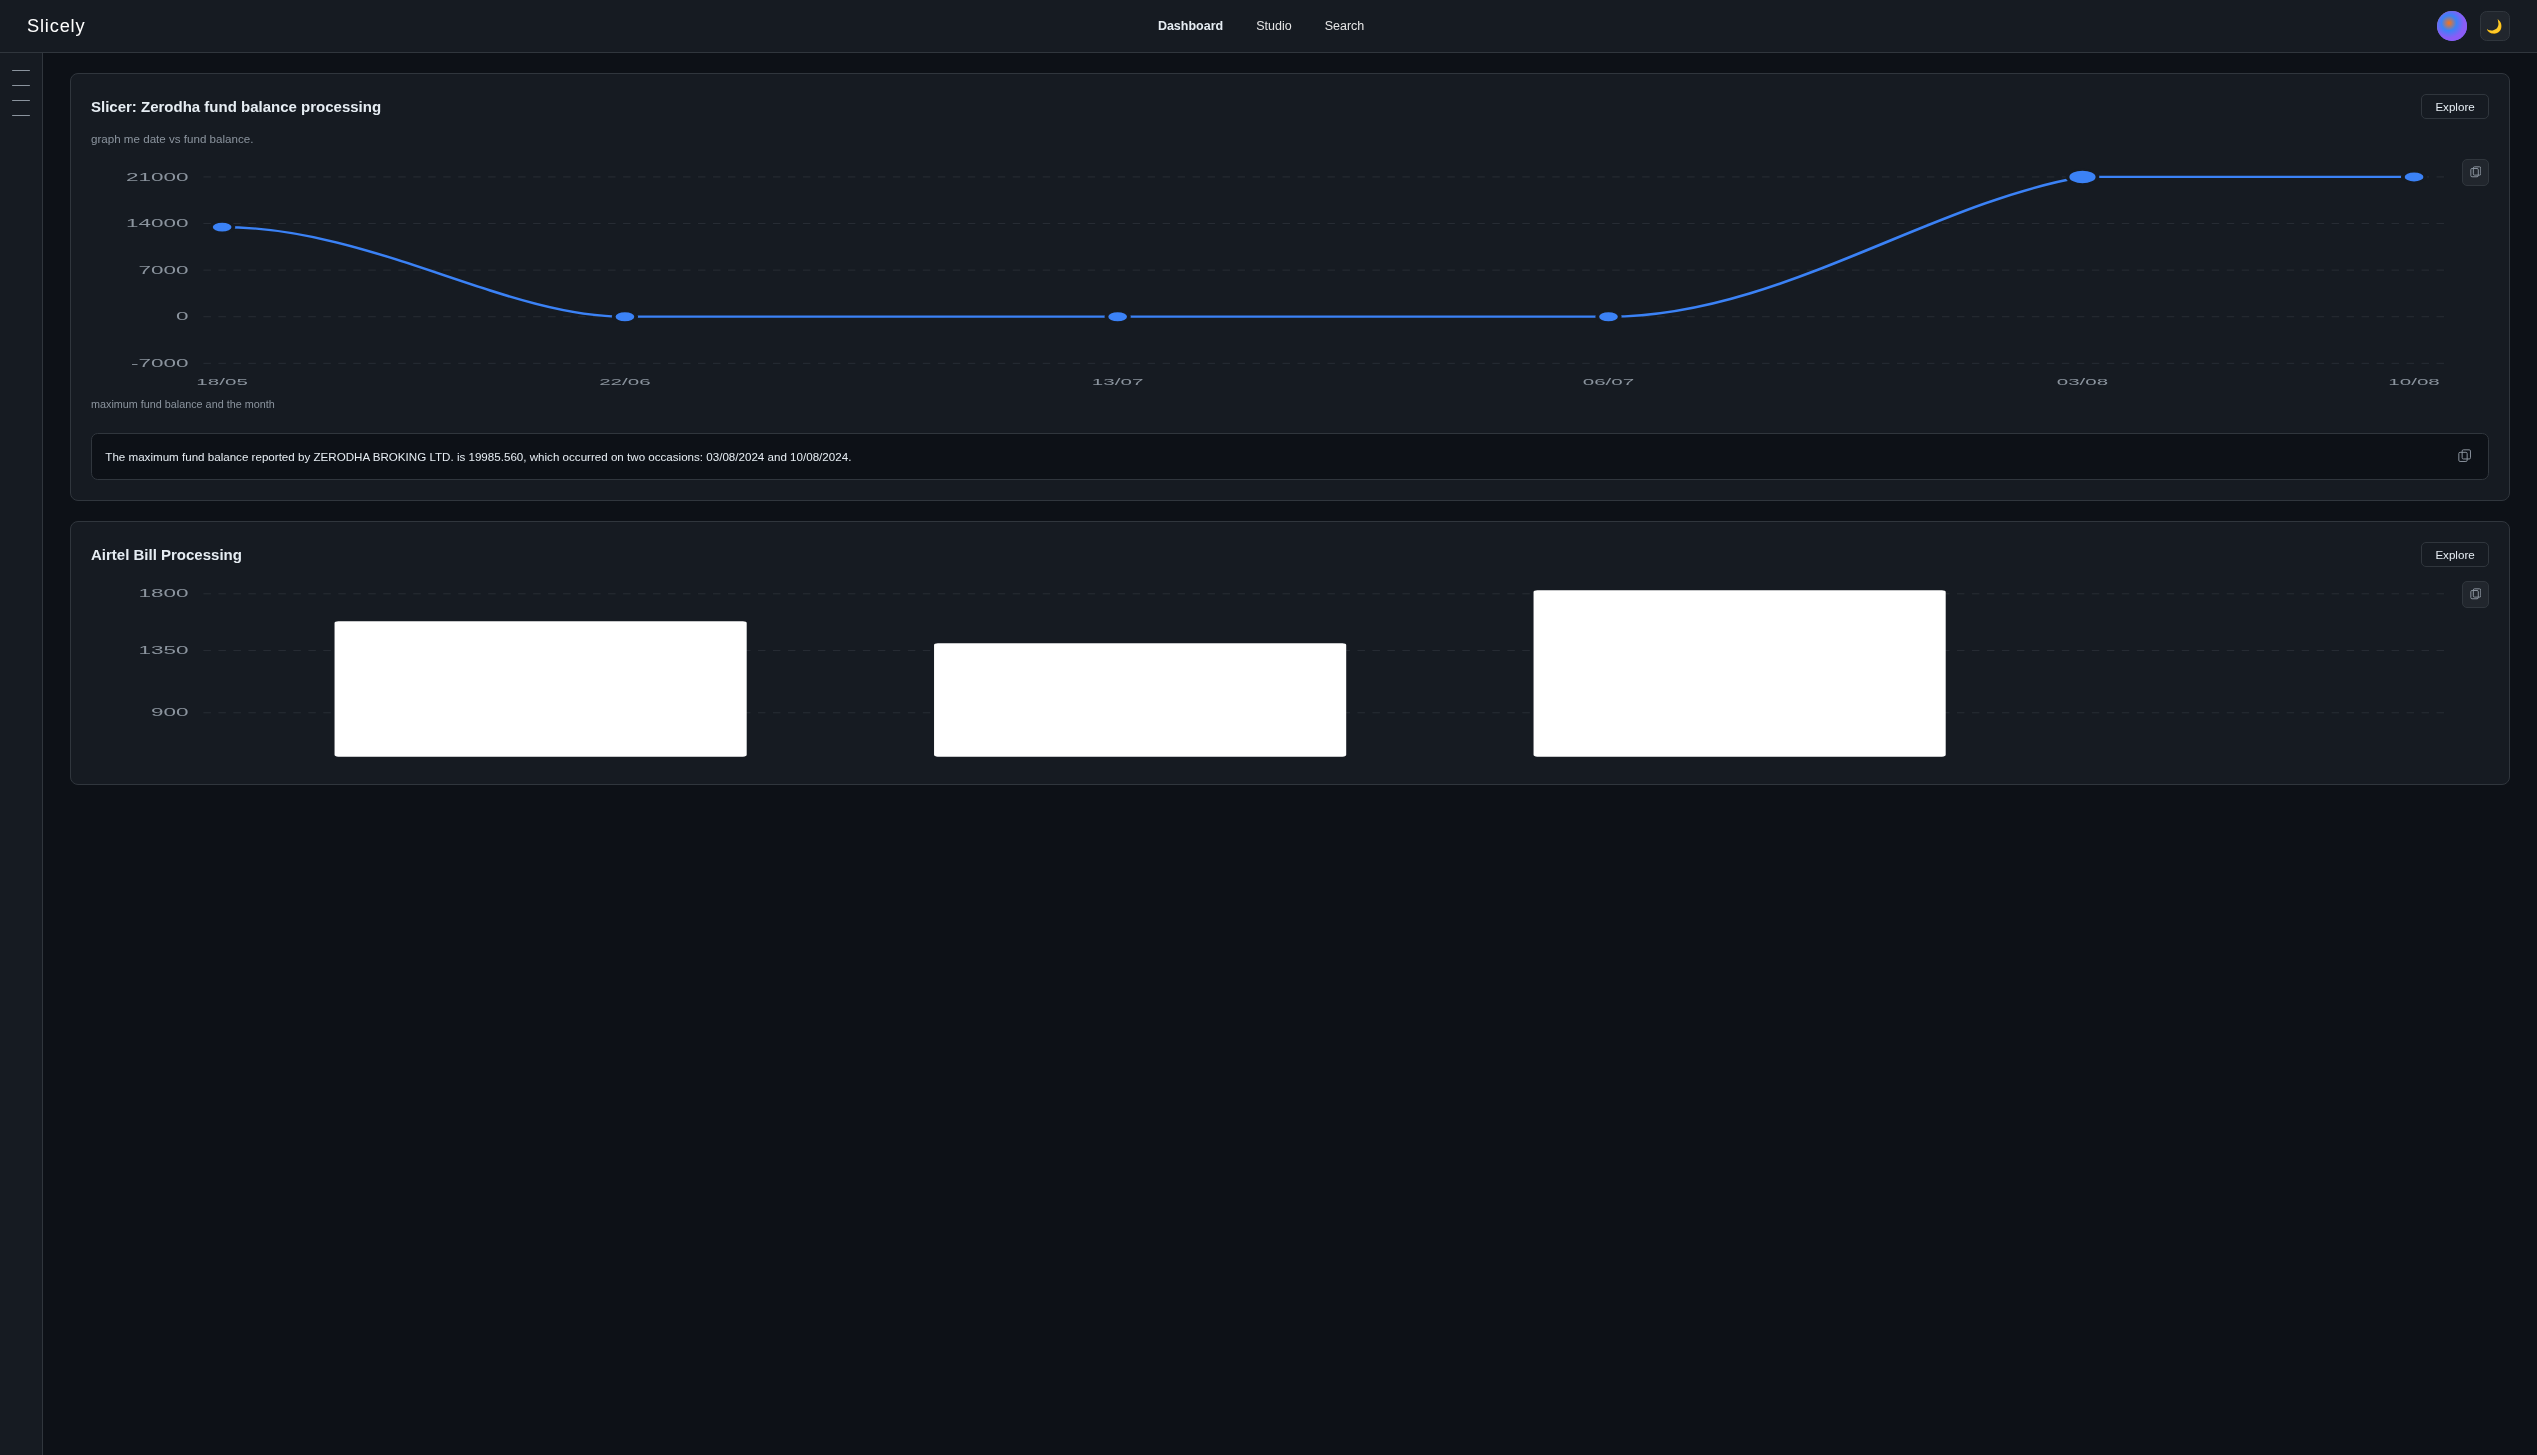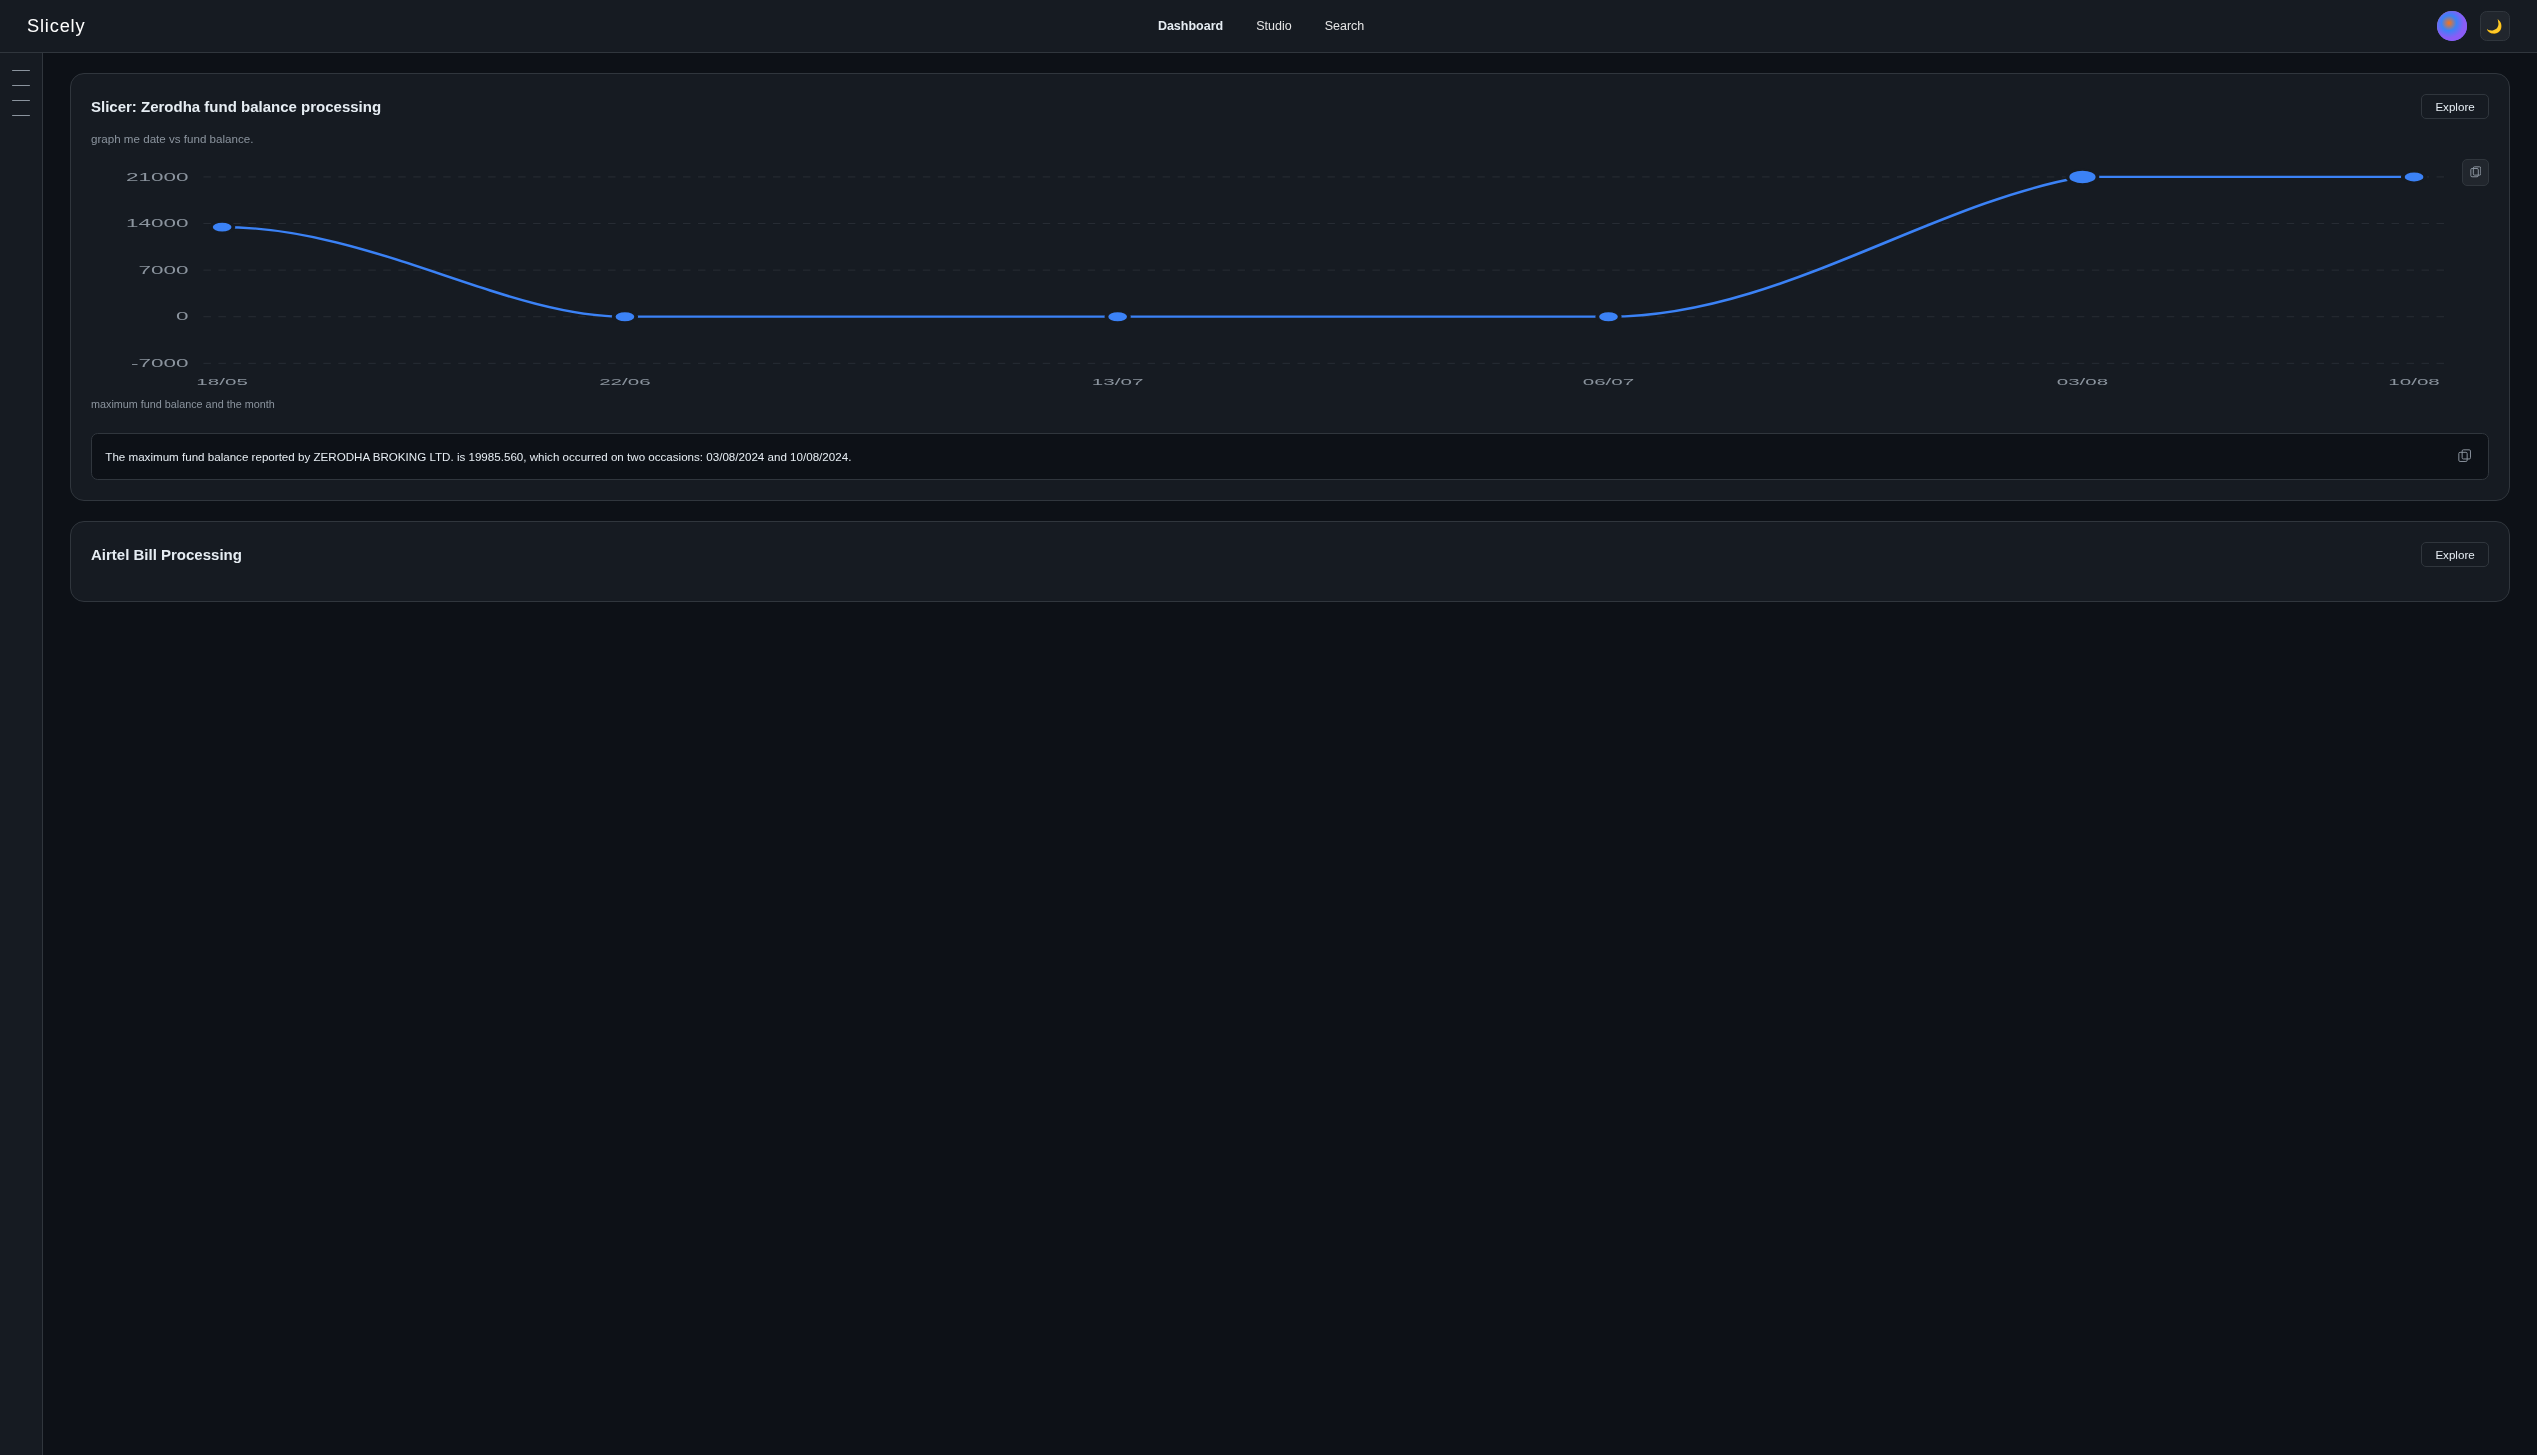--- a/index.html
+++ b/index.html
@@ -105,21 +105,21 @@
       display: flex;
       flex-direction: column;
       gap: 20px;
       overflow-y: auto;
     }
 
     
     .card {
       background: #161b22;
       border: 0.8px solid #30363d;
-      border-radius: 14px;
+      border-radius: 8px;
       padding: 20px;
     }
     .card-header {
       display: flex;
       align-items: center;
       justify-content: space-between;
       margin-bottom: 13.3px;
     }
     .card-title {
       font-size: 15px;
@@ -331,17 +331,39 @@
         </button>
       </div>
     </div>
 
     <div class="card">
       <div class="card-header">
         <h2 class="card-title">Airtel Bill Processing</h2>
         <button class="explore-btn">Explore</button>
       </div>
 
+      <div class="bar-chart-container" style="position:relative;">
+        <button class="chart-copy-btn" style="position:absolute;top:0;right:0;z-index:2;">
+          <svg width="11.6" height="11.6" viewBox="0 0 14 14" fill="currentColor">
+            <rect x="1" y="3" width="9" height="10" rx="1.5" fill="none" stroke="currentColor" stroke-width="1.2"></rect>
+            <rect x="4" y="1" width="9" height="10" rx="1.5" fill="none" stroke="currentColor" stroke-width="1.2"></rect>
+          </svg>
+        </button>
+        <svg class="bar-chart-svg" viewBox="0 0 1280 200" preserveAspectRatio="none">
+
+          <text x="52" y="18" fill="#8b949e" font-size="12" text-anchor="end">1800</text>
+          <text x="52" y="80" fill="#8b949e" font-size="12" text-anchor="end">1350</text>
+          <text x="52" y="148" fill="#8b949e" font-size="12" text-anchor="end">900</text>
+
+          <line x1="60" y1="14" x2="1260" y2="14" stroke="#30363d" stroke-width="0.5" stroke-dasharray="4,4"></line>
+          <line x1="60" y1="76" x2="1260" y2="76" stroke="#30363d" stroke-width="0.5" stroke-dasharray="4,4"></line>
+          <line x1="60" y1="144" x2="1260" y2="144" stroke="#30363d" stroke-width="0.5" stroke-dasharray="4,4"></line>
+
+          <rect x="130" y="44" width="220" height="148" fill="white" rx="2"></rect>
+          <rect x="450" y="68" width="220" height="124" fill="white" rx="2"></rect>
+          <rect x="770" y="10" width="220" height="182" fill="white" rx="2"></rect>
+        </svg>
+      </div>
     </div>
 
   </main>
 </div>
 
 
 </body></html>

